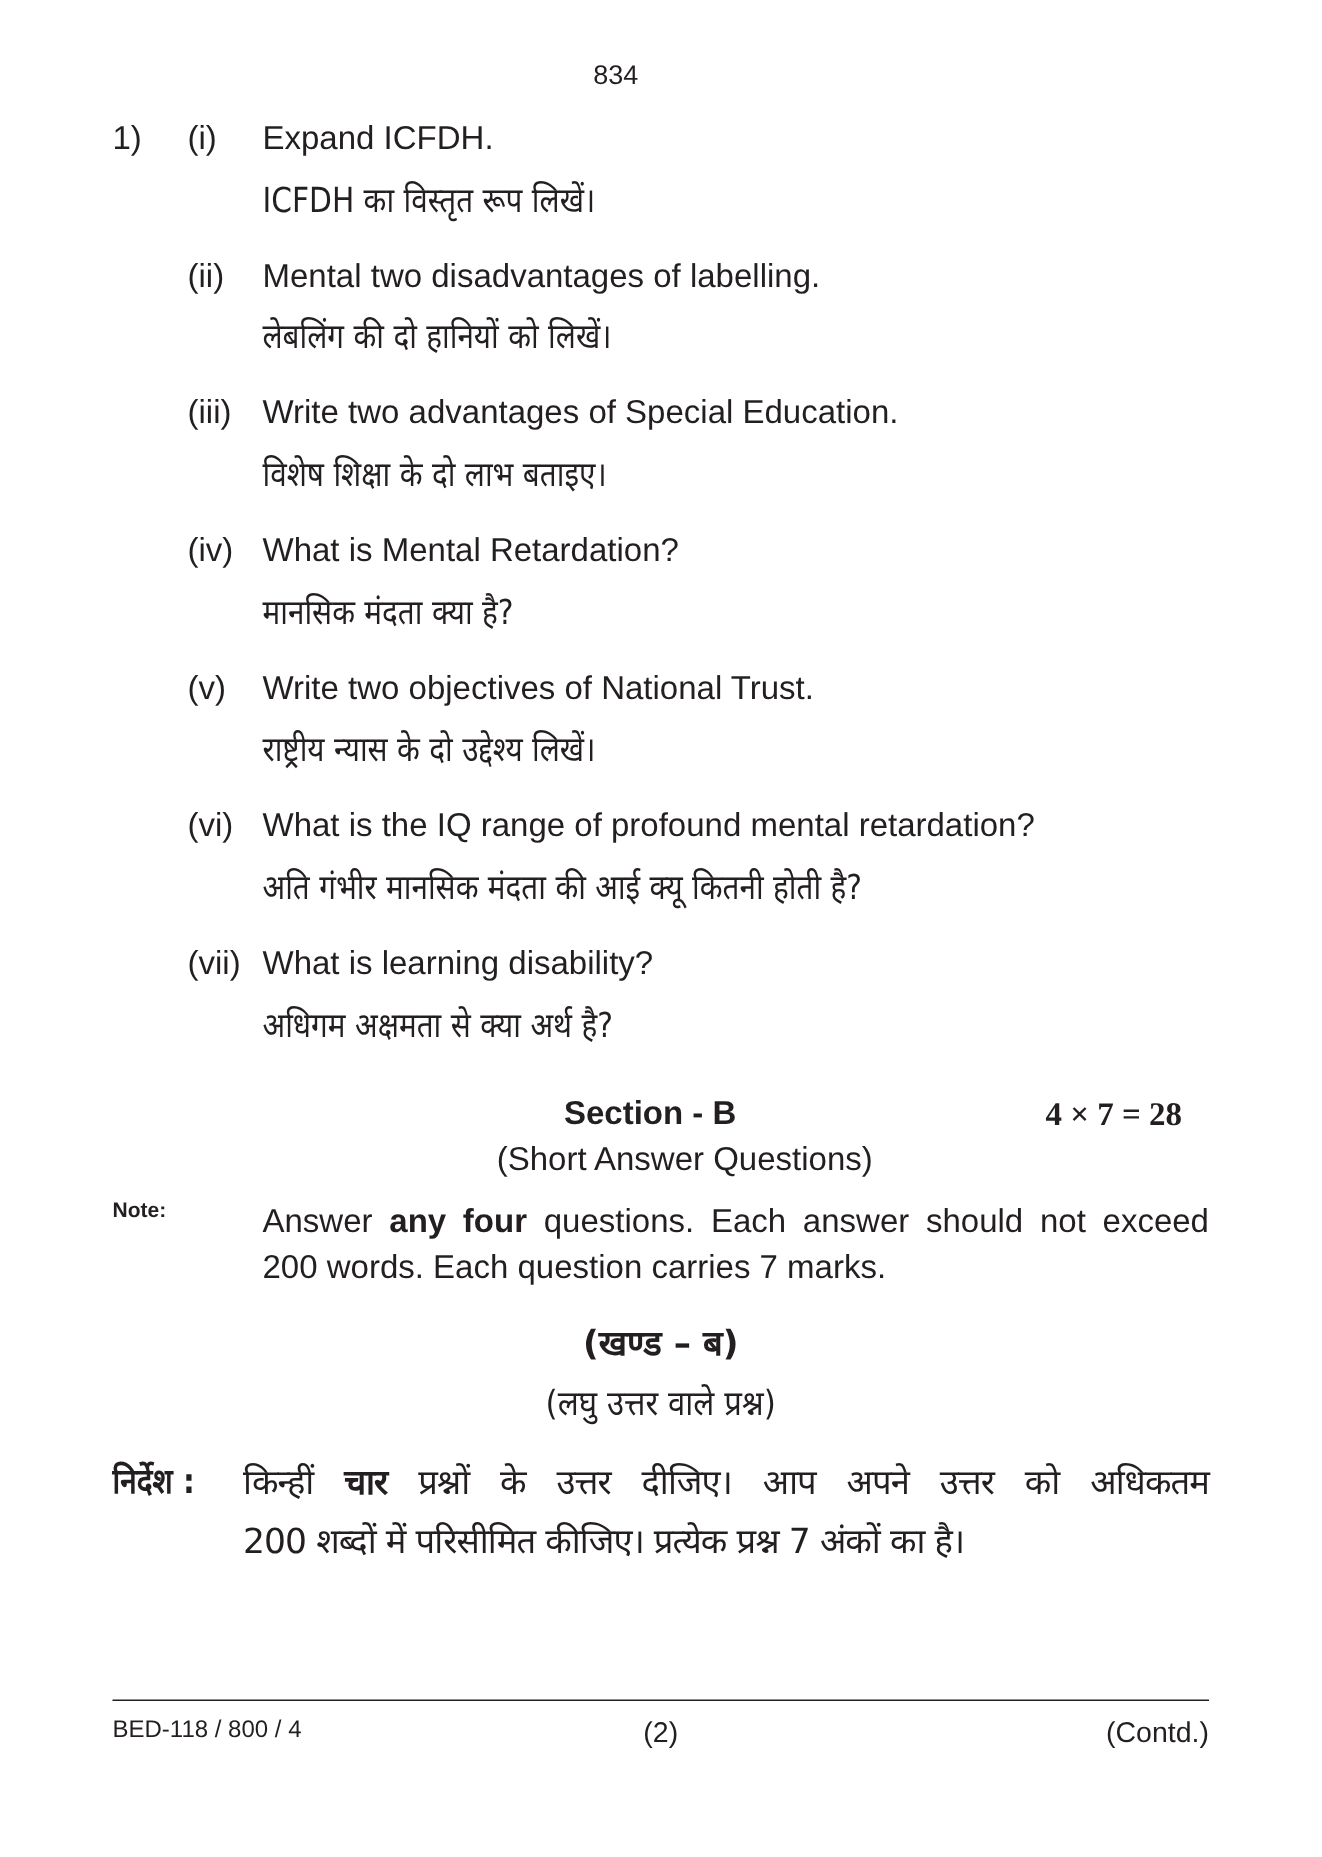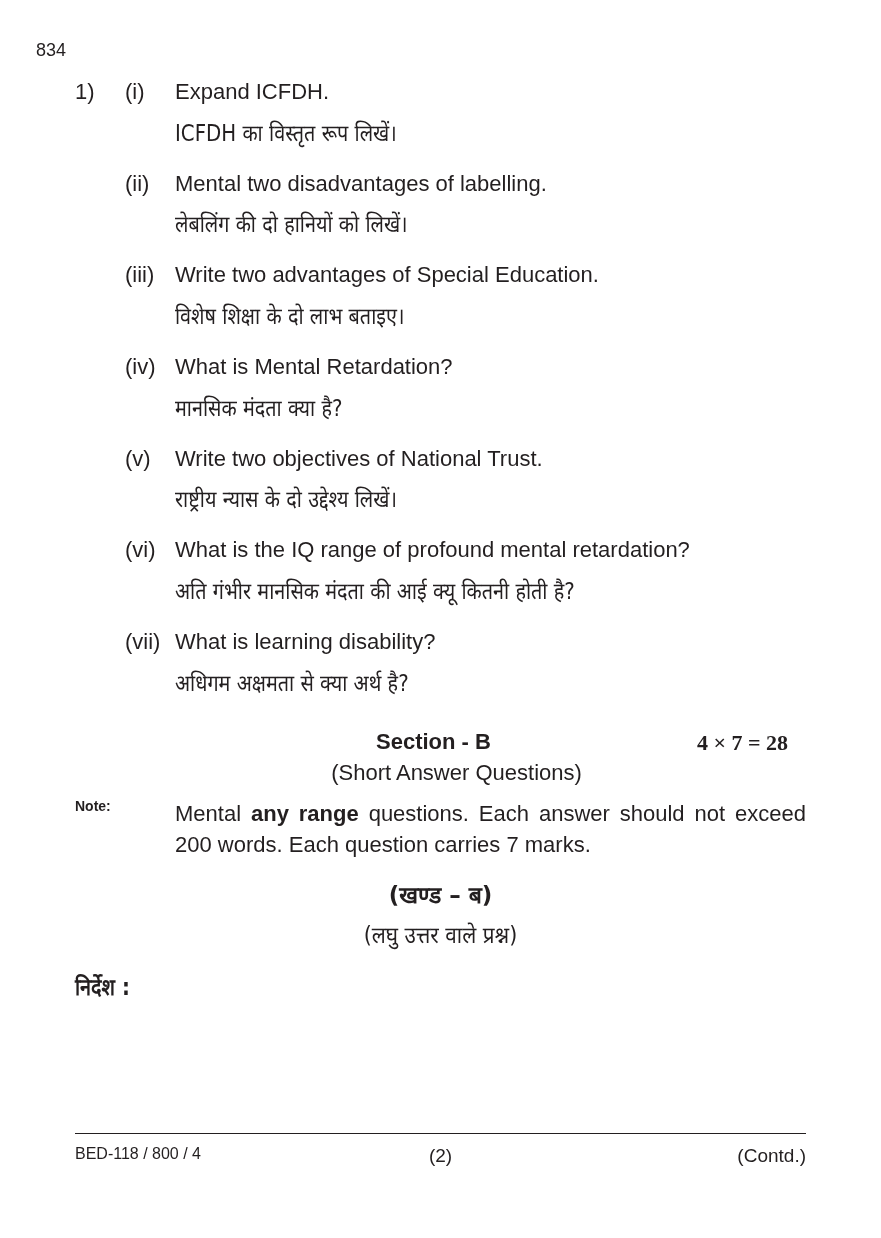--- a/index.html
+++ b/index.html
@@ -2,21 +2,21 @@
 <html><head>
   <meta charset="utf-8">
   <style>
     html, body { margin: 0; padding: 0; background: #ffffff; }
     body {
       width: 881px; height: 1238px; position: relative; overflow: hidden;
       font-family: "Liberation Sans", "DejaVu Sans", sans-serif;
       color: #231f20;
     }
     .abs { position: absolute; white-space: nowrap; }
-    .page-num { left: 0; width: 821px; top: 40px; font-size: 18px; padding-left: 36px; }
+    .page-num { left: 0; width: 821px; text-align: center; top: 40px; font-size: 18px; }
     .q-main-num { left: 75px; font-size: 22px; }
     .q-roman { left: 125px; font-size: 22px; }
     .q-en { left: 175px; font-size: 22px; }
     .q-hi { left: 175px; font-size: 23px; font-family: "DejaVu Sans", sans-serif; transform: scaleX(0.86); transform-origin: left center; }
     .sec-title { left: 376px; top: 729px; font-size: 22px; font-weight: bold; }
     .sec-marks { left: 697px; top: 730px; font-size: 22px; font-weight: bold; font-family: Liberation Serif, serif; }
     .sec-sub { left: 0; width: 881px; text-align: center; top: 760px; font-size: 22px; padding-left: 16px; }
     .note-label { left: 75px; top: 798px; font-size: 14px; font-weight: bold; }
     .note-body { left: 175px; top: 798px; width: 631px; font-size: 22px; line-height: 31px; text-align: justify; text-align-last: left; white-space: normal; }
     .note-body b { font-weight: bold; }
@@ -81,26 +81,28 @@
     <div class="abs q-hi" style="top:666px">अधिगम अक्षमता से क्या अर्थ है?</div>
   </div>
 </div>
 
 <div>
   <div class="abs sec-title">Section - B</div>
   <div class="abs sec-marks">4 × 7 = 28</div>
   <div class="abs sec-sub">(Short Answer Questions)</div>
 
   <div class="abs note-label">Note:</div>
-  <div class="abs note-body"><span>Mental </span><b>any range</b><span> questions. Each answer should not exceed 200 words. Each question carries 7 marks.</span></div>
+  <div class="abs note-body"><span>Answer </span><b>any four</b><span> questions. Each answer should not exceed 200 words. Each question carries 7 marks.</span></div>
 
   <div class="abs hi-sec-title">(खण्ड – ब)</div>
   <div class="abs hi-sec-sub">(लघु उत्तर वाले प्रश्न)</div>
 
   <div class="abs hi-note-label">निर्देश :</div>
   <div class="abs hi-note-body">
+    <span class="l1"><span>किन्हीं </span><b>चार</b><span> प्रश्नों के उत्तर दीजिए। आप अपने उत्तर को अधिकतम</span></span>
+    <span class="l2">200 शब्दों में परिसीमित कीजिए। प्रत्येक प्रश्न 7 अंकों का है।</span>
   </div>
 </div>
 
 <div class="abs rule"></div>
 <div class="abs footer-left">BED-118 / 800 / 4</div>
 <div class="abs footer-center">(2)</div>
 <div class="abs footer-right">(Contd.)</div>
 
 </body></html>

